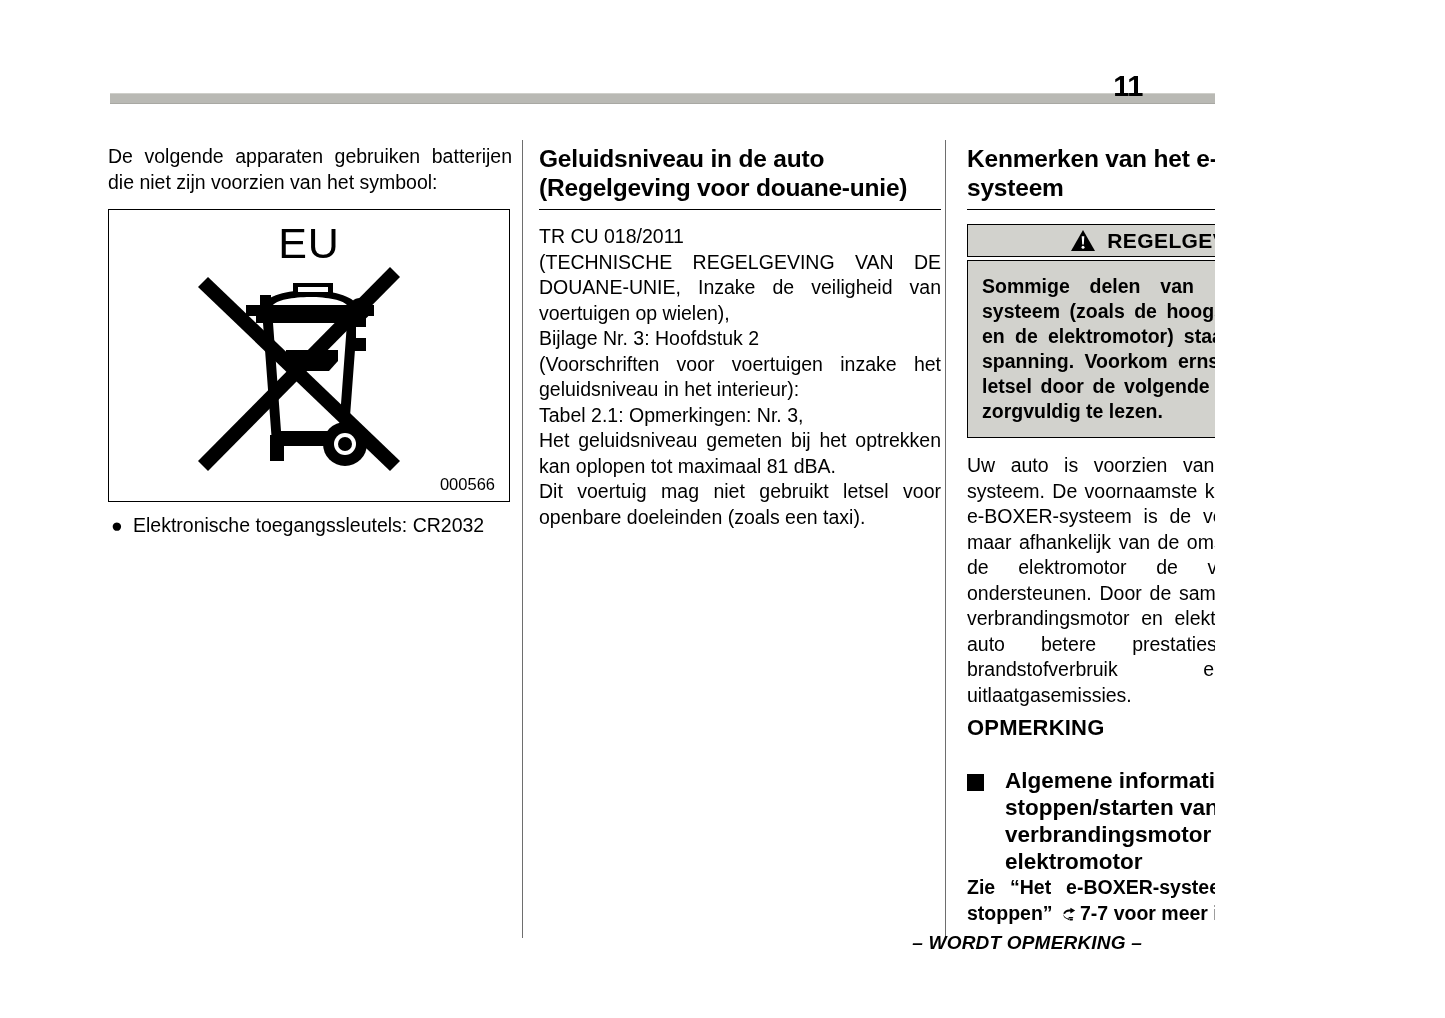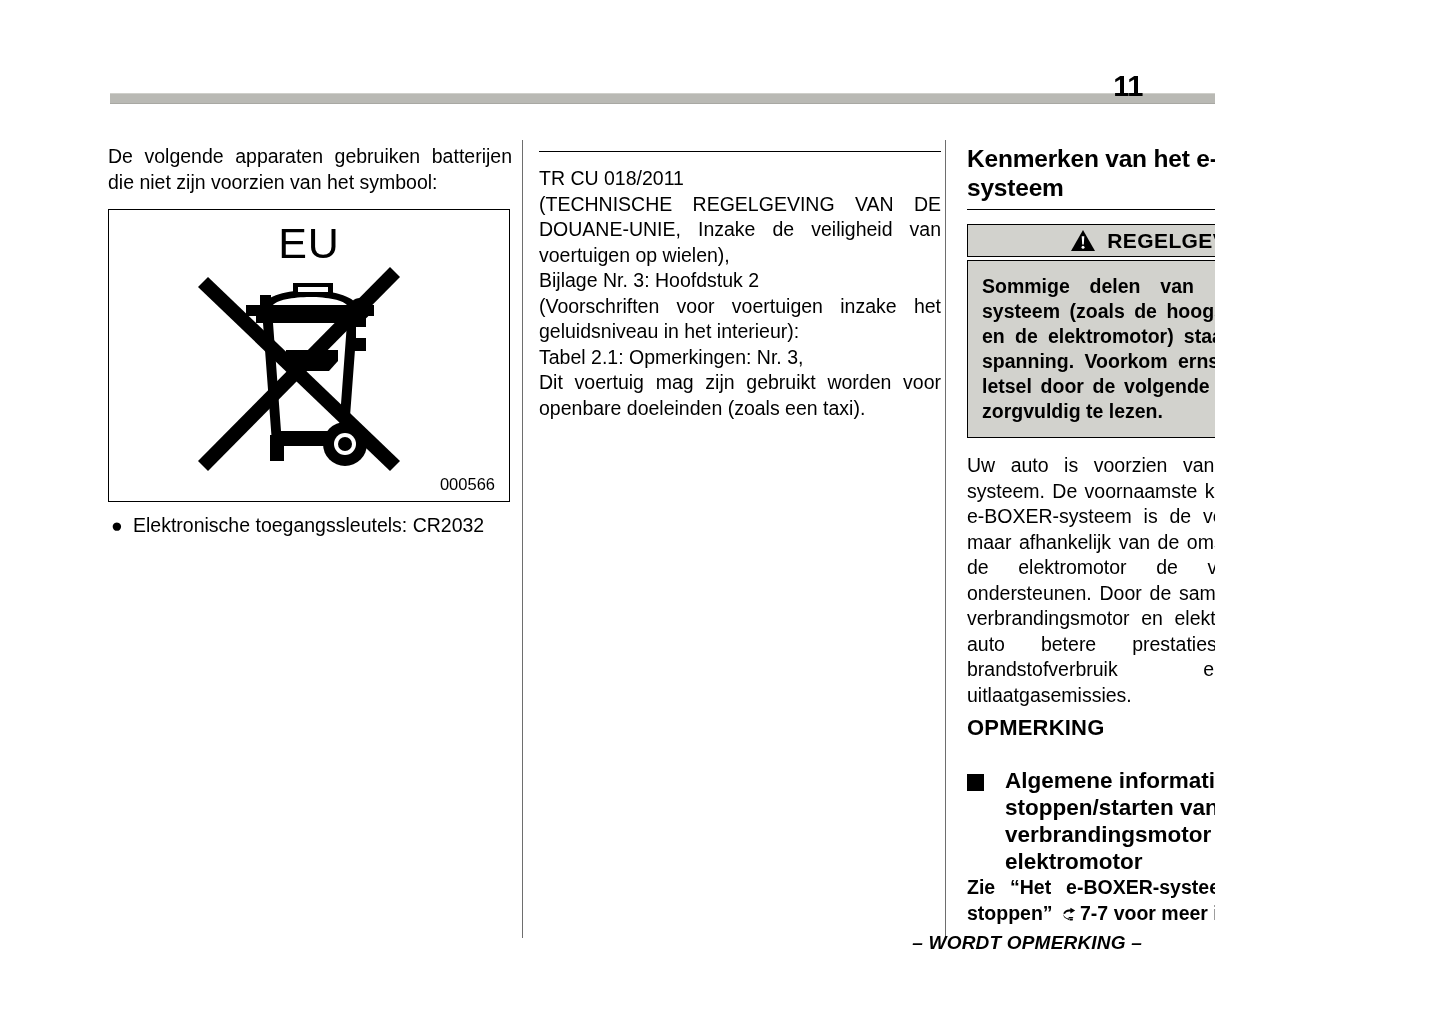--- a/index.html
+++ b/index.html
@@ -283,28 +283,30 @@
 
     <ul id="bullet-list">
       <li>
         <span class="dot">●</span>
         <span>Elektronische toegangssleutels: CR2032</span>
       </li>
     </ul>
   </div>
 
   <div class="column" id="col-mid">
+    <h2 class="section-heading">Geluidsniveau in de auto (Regelgeving voor douane-unie)</h2>
     <hr class="heading-rule">
 
     <p class="body-text flow-last-left">TR CU 018/2011</p>
     <p class="body-text flow-last-left">(TECHNISCHE REGELGEVING VAN DE DOUANE-UNIE, Inzake de veiligheid van voertuigen op wielen),</p>
     <p class="body-text flow-last-left">Bijlage Nr. 3: Hoofdstuk 2</p>
     <p class="body-text flow-last-left">(Voorschriften voor voertuigen inzake het geluidsniveau in het interieur):</p>
     <p class="body-text flow-last-left">Tabel 2.1: Opmerkingen: Nr. 3,</p>
-    <p class="body-text flow-last-left">Dit voertuig mag zijn gebruikt worden voor openbare doeleinden (zoals een taxi).</p>
+    <p class="body-text flow-last-left">Het geluidsniveau gemeten bij het optrekken kan oplopen tot maximaal 81 dBA.</p>
+    <p class="body-text flow-last-left">Dit voertuig mag niet gebruikt letsel voor openbare doeleinden (zoals een taxi).</p>
   </div>
 
   <div class="column" id="col-right">
     <h2 class="section-heading">Kenmerken van het e-BOXER-systeem</h2>
     <hr class="heading-rule">
 
     <div id="warning-title-bar">
       <span class="tri-icon">
         <svg width="24" height="21" viewBox="0 0 24 21" xmlns="http://www.w3.org/2000/svg">
           <polygon points="12,0 24,21 0,21" fill="#000"></polygon>

